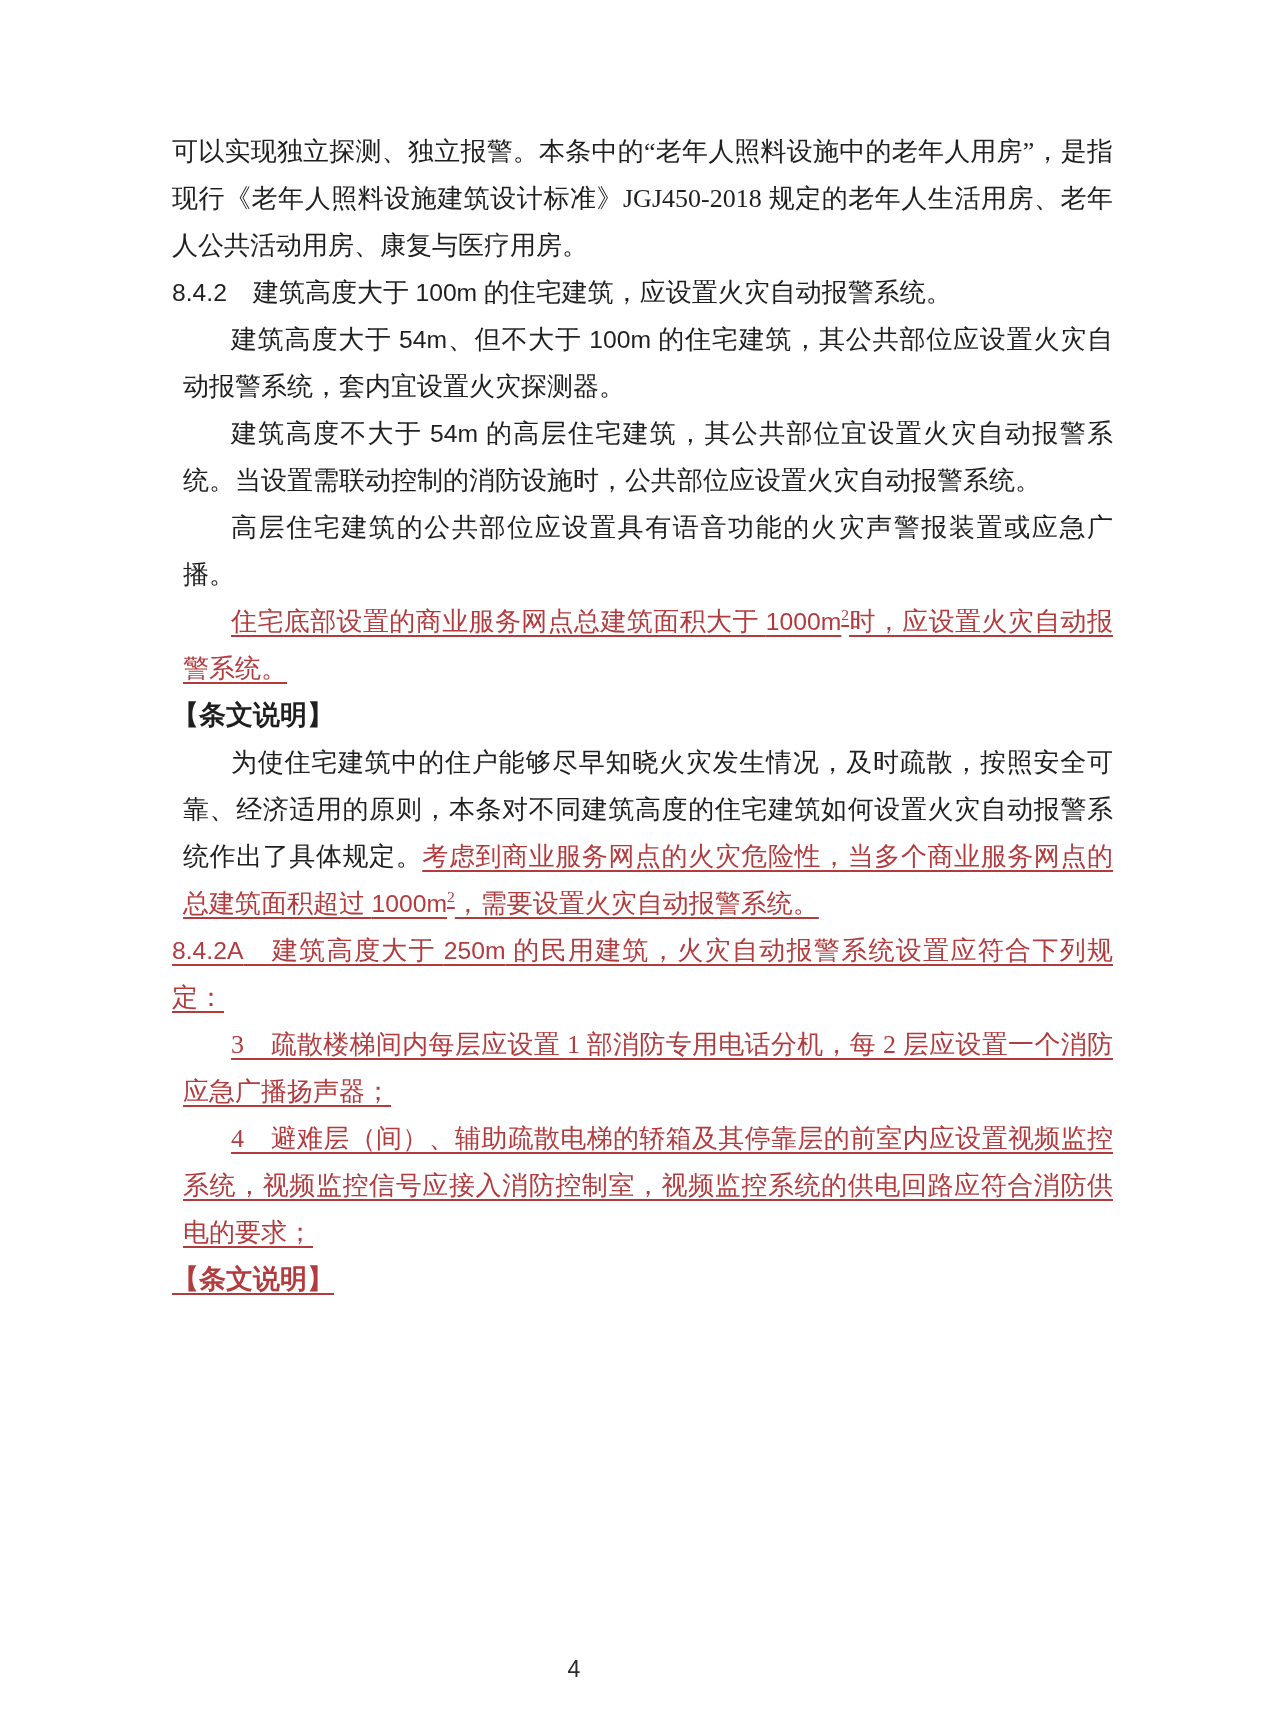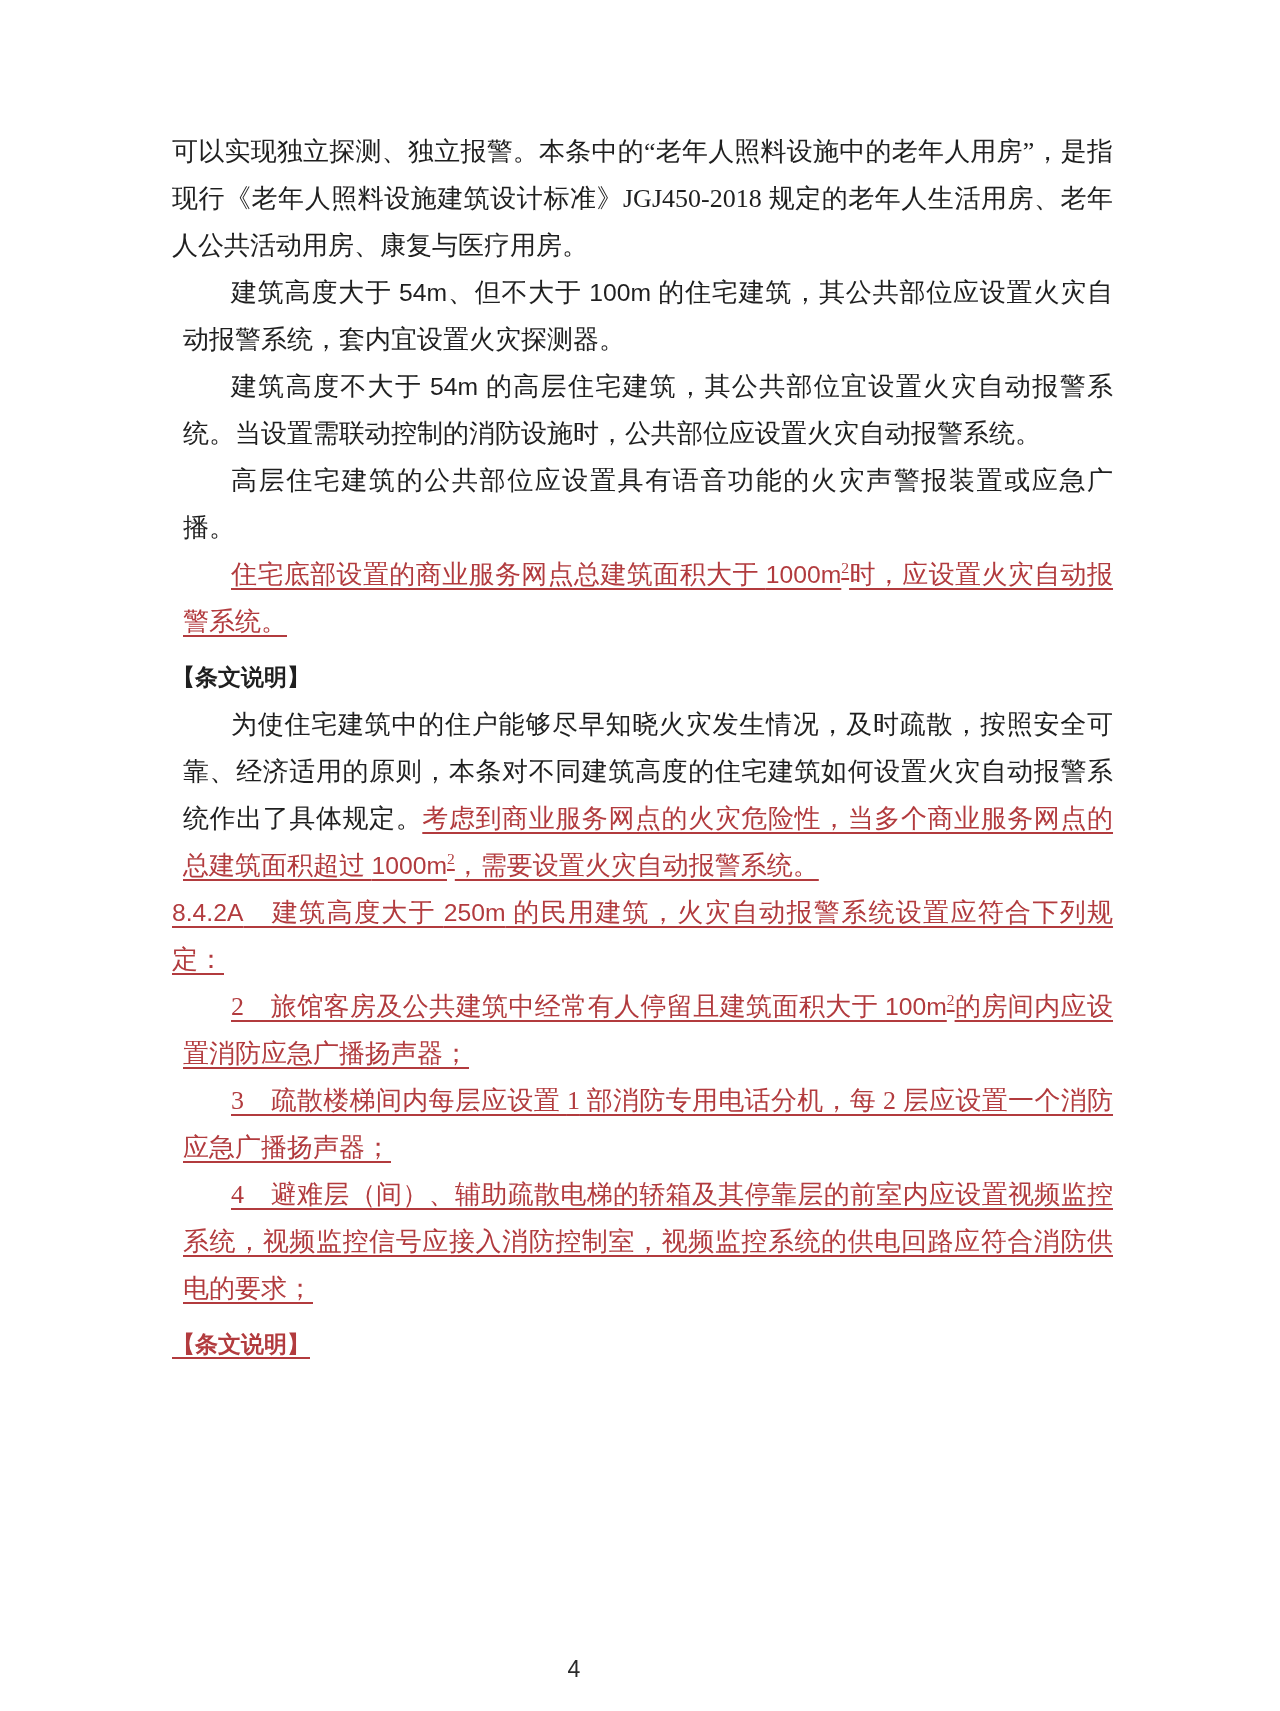--- a/index.html
+++ b/index.html
@@ -23,21 +23,21 @@
     width:941px;
     font-size:26px;
     line-height:47px;
     color:var(--ink);
     text-align:justify;
     text-justify:inter-ideograph;
     text-align-last:left;
   }
   .para{margin:0;padding:0;}
   .para.indent{text-indent:48px;margin-left:11px;}
-  .para.heading{font-size:23px;margin-top:9px;}
+  .para.heading{font-size:27px;}
   .para.heading .seg{font-weight:bold;}
   .seg-black{color:var(--ink);}
   .seg-red{
     color:var(--red);
     text-decoration:underline;
     text-decoration-color:var(--red);
     text-decoration-thickness:2px;
     text-underline-offset:5px;
   }
   .latin.sans{font-family:"Liberation Sans", sans-serif;font-size:0.95em;}
@@ -53,28 +53,28 @@
     font-size:23px;
     color:#2a2a2a;
   }
 </style>
 </head>
 <body>
 
 <div class="page">
   <div class="content" id="doc">
       <p class="para"><span class="seg seg-black">可以实现独立探测、独立报警。本条中的“老年人照料设施中的老年人用房”，是指现行《老年人照料设施建筑设计标准》<span class="latin serif">JGJ450-2018</span> 规定的老年人生活用房、老年人公共活动用房、康复与医疗用房。</span></p>
+      <p class="para"><span class="seg seg-black"><span class="latin sans">8.4.2</span>　建筑高度大于 <span class="latin sans">100m</span> 的住宅建筑，应设置火灾自动报警系统。</span></p>
       <p class="para indent"><span class="seg seg-black">建筑高度大于 <span class="latin sans">54m</span>、但不大于 <span class="latin sans">100m</span> 的住宅建筑，其公共部位应设置火灾自动报警系统，套内宜设置火灾探测器。</span></p>
       <p class="para indent"><span class="seg seg-black">建筑高度不大于 <span class="latin sans">54m</span> 的高层住宅建筑，其公共部位宜设置火灾自动报警系统。当设置需联动控制的消防设施时，公共部位应设置火灾自动报警系统。</span></p>
       <p class="para indent"><span class="seg seg-black">高层住宅建筑的公共部位应设置具有语音功能的火灾声警报装置或应急广播。</span></p>
       <p class="para indent"><span class="seg seg-red">住宅底部设置的商业服务网点总建筑面积大于 <span class="latin sans">1000m</span></span><sup class="seg seg-red"><span class="latin serif">2</span></sup><span class="seg seg-red">时，应设置火灾自动报警系统。</span></p>
       <p class="para heading"><span class="seg seg-black">【条文说明】</span></p>
       <p class="para indent"><span class="seg seg-black">为使住宅建筑中的住户能够尽早知晓火灾发生情况，及时疏散，按照安全可靠、经济适用的原则，本条对不同建筑高度的住宅建筑如何设置火灾自动报警系统作出了具体规定。</span><span class="seg seg-red">考虑到商业服务网点的火灾危险性，当多个商业服务网点的总建筑面积超过 <span class="latin sans">1000m</span></span><sup class="seg seg-red"><span class="latin serif">2</span></sup><span class="seg seg-red">，需要设置火灾自动报警系统。</span></p>
       <p class="para"><span class="seg seg-red"><span class="latin sans">8.4.2A</span>　建筑高度大于 <span class="latin sans">250m</span> 的民用建筑，火灾自动报警系统设置应符合下列规定：</span></p>
-      <p class="para indent"><span class="seg seg-red"><span class="latin serif">2</span>　旅馆客房及公共建筑中经常有人停留且建筑面积大于 <span class="latin sans">100m</span></span><sup class="seg seg-red"><span class="latin serif">2</span></sup><span class="seg seg-red">的房间内应设置消防应急广播扬声器；</span></p>
       <p class="para indent"><span class="seg seg-red"><span class="latin serif">3</span>　疏散楼梯间内每层应设置 <span class="latin serif">1</span> 部消防专用电话分机，每 <span class="latin serif">2</span> 层应设置一个消防应急广播扬声器；</span></p>
       <p class="para indent"><span class="seg seg-red"><span class="latin serif">4</span>　避难层（间）、辅助疏散电梯的轿箱及其停靠层的前室内应设置视频监控系统，视频监控信号应接入消防控制室，视频监控系统的供电回路应符合消防供电的要求；</span></p>
       <p class="para heading"><span class="seg seg-red">【条文说明】</span></p>
     </div>
   <div class="footer">
     <span>4</span>
   </div>
 </div>
 
 </body></html>

